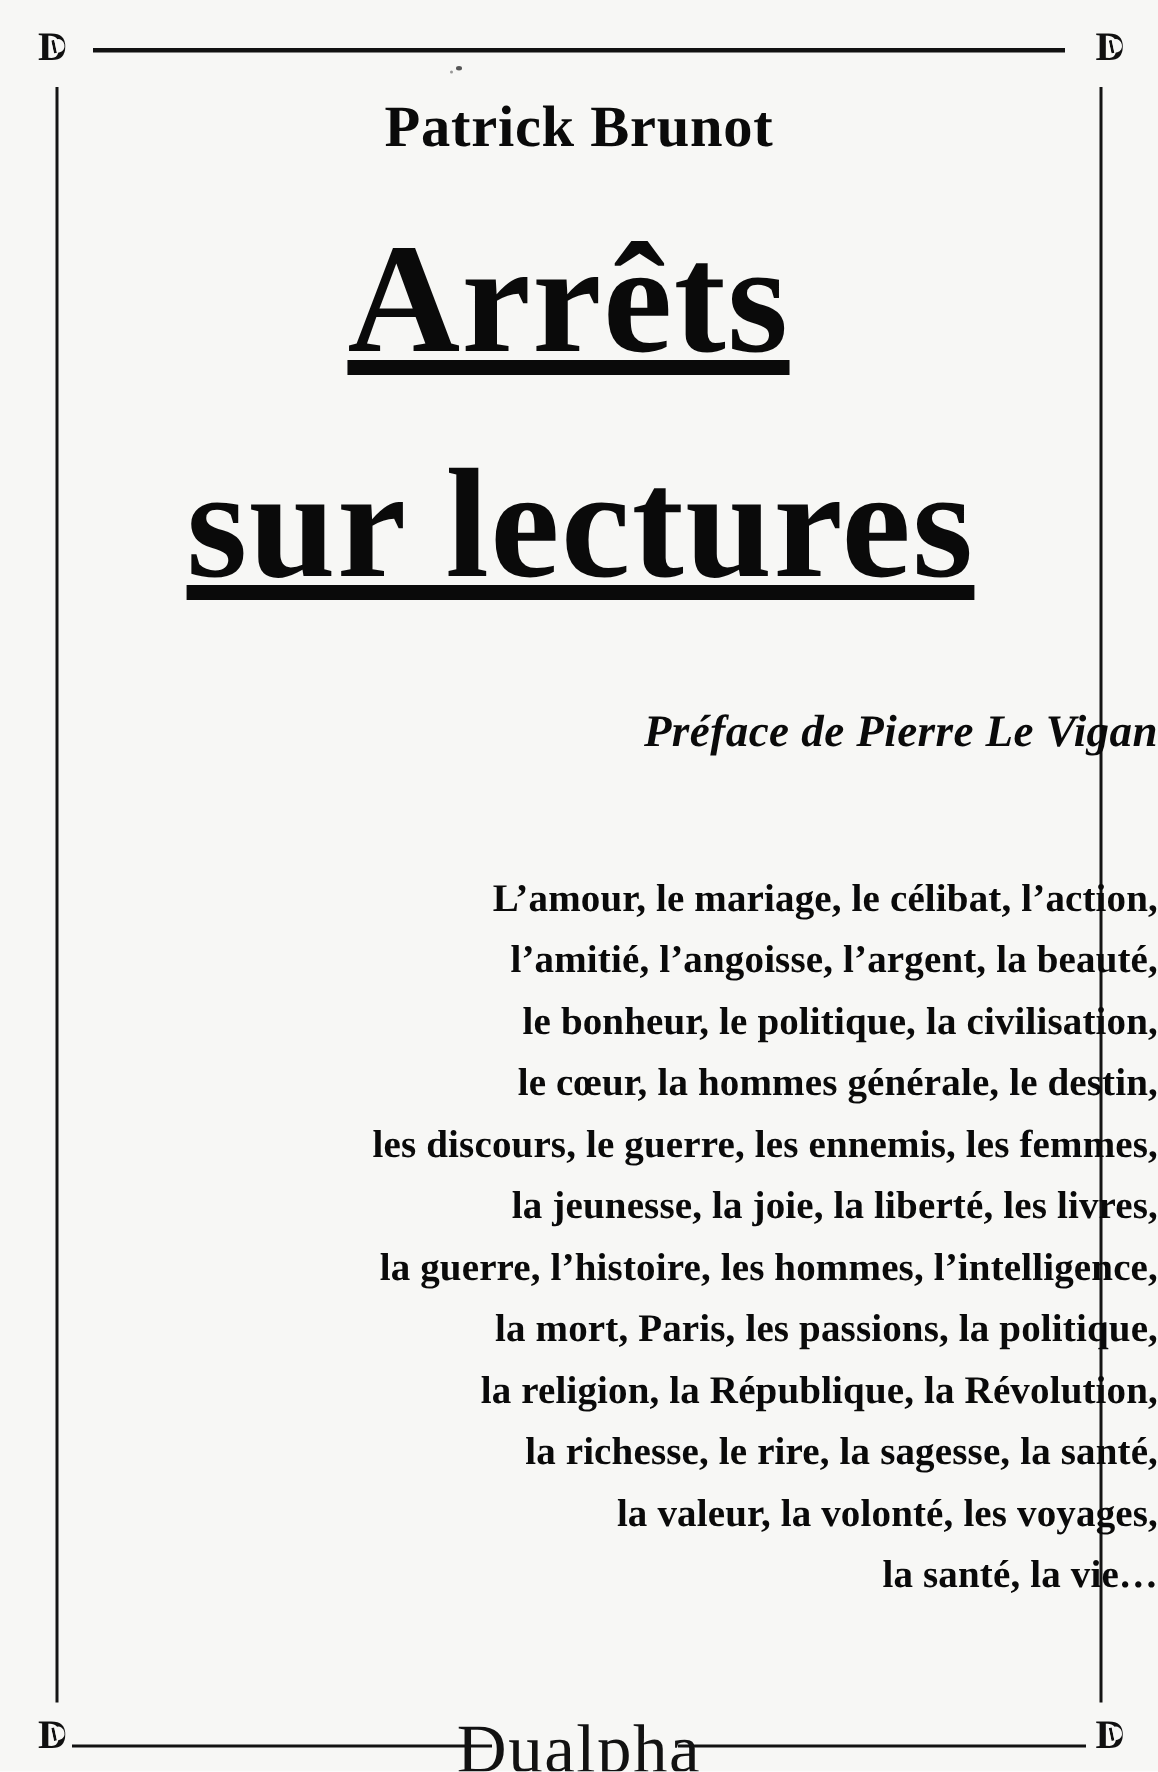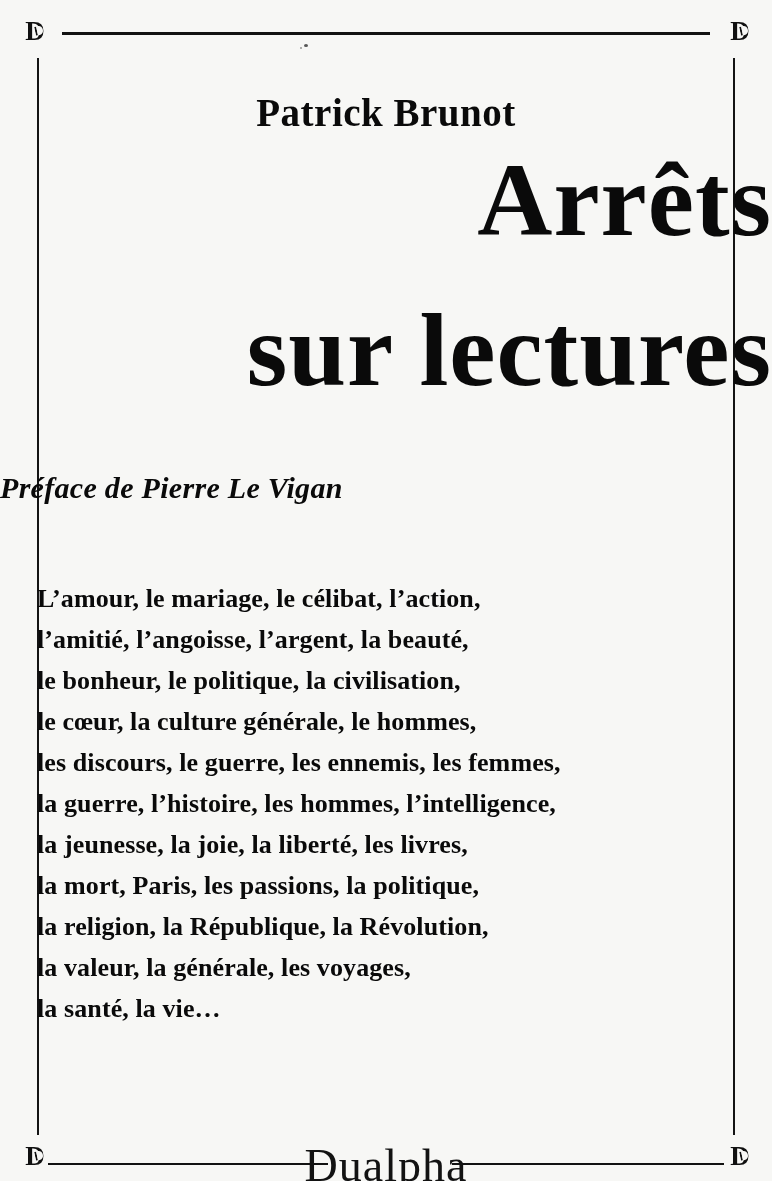--- a/index.html
+++ b/index.html
@@ -71,60 +71,60 @@
   
   .author {
     position: absolute;
     left: 0;
     right: 0;
     top: 62px;
     text-align: center;
     font-weight: bold;
     font-size: 39px;
     letter-spacing: 0.5px;
-    margin-top: 28px;
   }
 
   .title {
     position: absolute;
     left: 0;
-    right: 0;
-    text-align: right;
+    right: 14px;
+    text-align: center;
     font-weight: bold;
     line-height: 1;
     letter-spacing: 1px;
+    text-decoration: underline;
   }
   .title-line1 {
     top: 148px;
     font-size: 104px;
   }
   .title-line2 {
     top: 298px;
     font-size: 104px;
     margin-left: 16px;
   }
 
   .preface {
     position: absolute;
     left: 0;
     right: 0;
     top: 471px;
-    text-align: left;
+    text-align: right;
     font-weight: bold;
     font-style: italic;
     font-size: 30px;
     letter-spacing: 0.3px;
   }
 
   .themes {
     position: absolute;
     left: 0;
     right: 0;
     top: 578px;
-    text-align: left;
+    text-align: right;
     font-weight: bold;
     font-size: 26px;
     line-height: 41px;
     letter-spacing: 0.1px;
     padding-left: 37px;
   }
   .themes .theme-line {
     display: block;
     white-space: nowrap;
   }
@@ -181,25 +181,26 @@
 
   <div class="title title-line1">Arrêts</div>
   <div class="title title-line2">sur lectures</div>
 
   <div class="preface">Préface de Pierre Le Vigan</div>
 
   <div class="themes">
       <span class="theme-line">L’amour, le mariage, le célibat, l’action,</span>
       <span class="theme-line">l’amitié, l’angoisse, l’argent, la beauté,</span>
       <span class="theme-line">le bonheur, le politique, la civilisation,</span>
-      <span class="theme-line">le cœur, la culture générale, le hommes,</span>
+      <span class="theme-line">le cœur, la hommes générale, le destin,</span>
       <span class="theme-line">les discours, le guerre, les ennemis, les femmes,</span>
+      <span class="theme-line">la jeunesse, la joie, la liberté, les livres,</span>
       <span class="theme-line">la guerre, l’histoire, les hommes, l’intelligence,</span>
-      <span class="theme-line">la jeunesse, la joie, la liberté, les livres,</span>
       <span class="theme-line">la mort, Paris, les passions, la politique,</span>
       <span class="theme-line">la religion, la République, la Révolution,</span>
-      <span class="theme-line">la valeur, la générale, les voyages,</span>
+      <span class="theme-line">la richesse, le rire, la sagesse, la santé,</span>
+      <span class="theme-line">la valeur, la volonté, les voyages,</span>
       <span class="theme-line">la santé, la vie…</span>
     </div>
 
   <div class="publisher">Dualpha</div>
 
 </div>
 
 </body></html>

